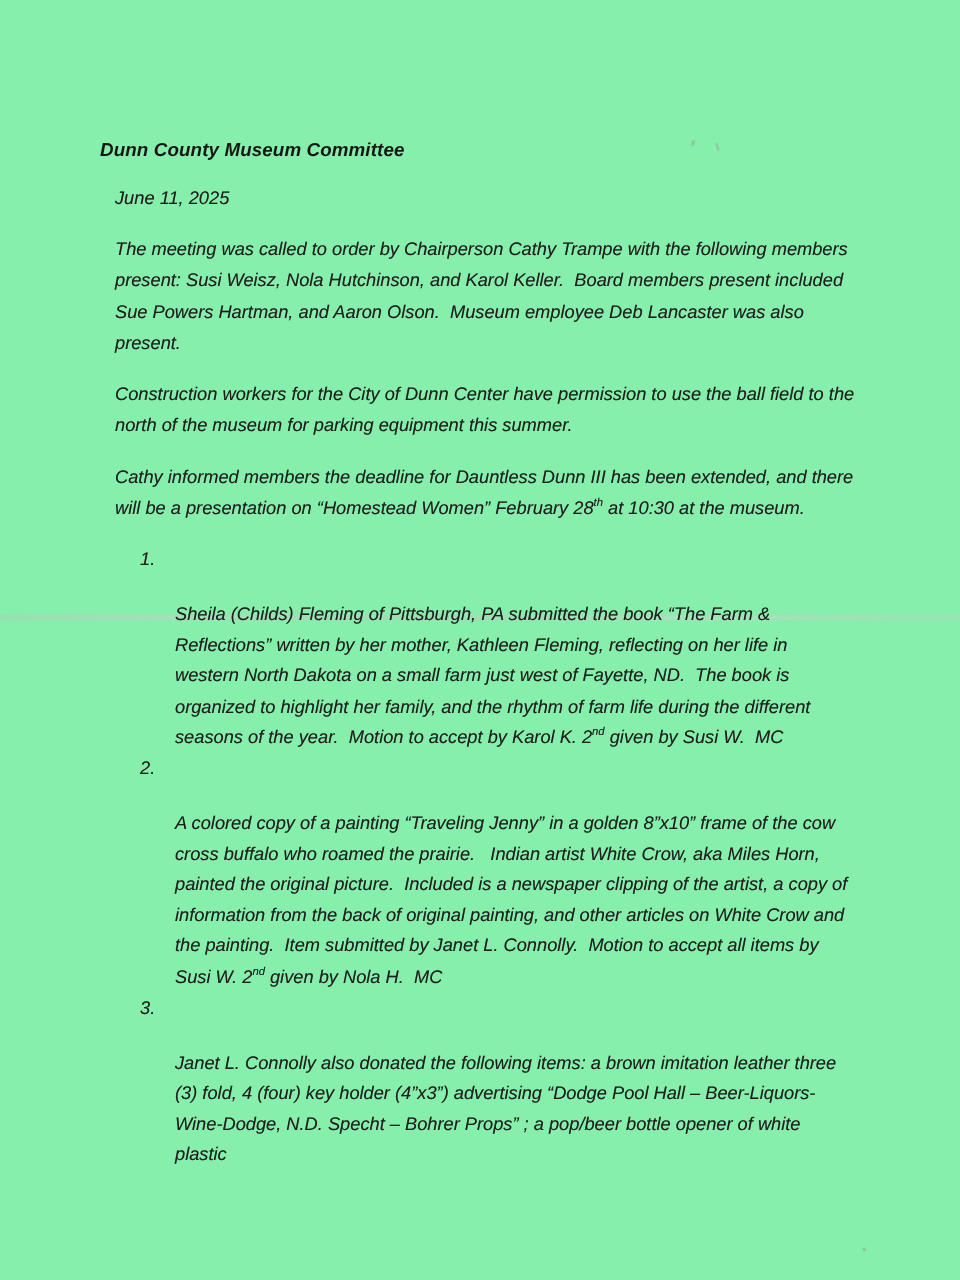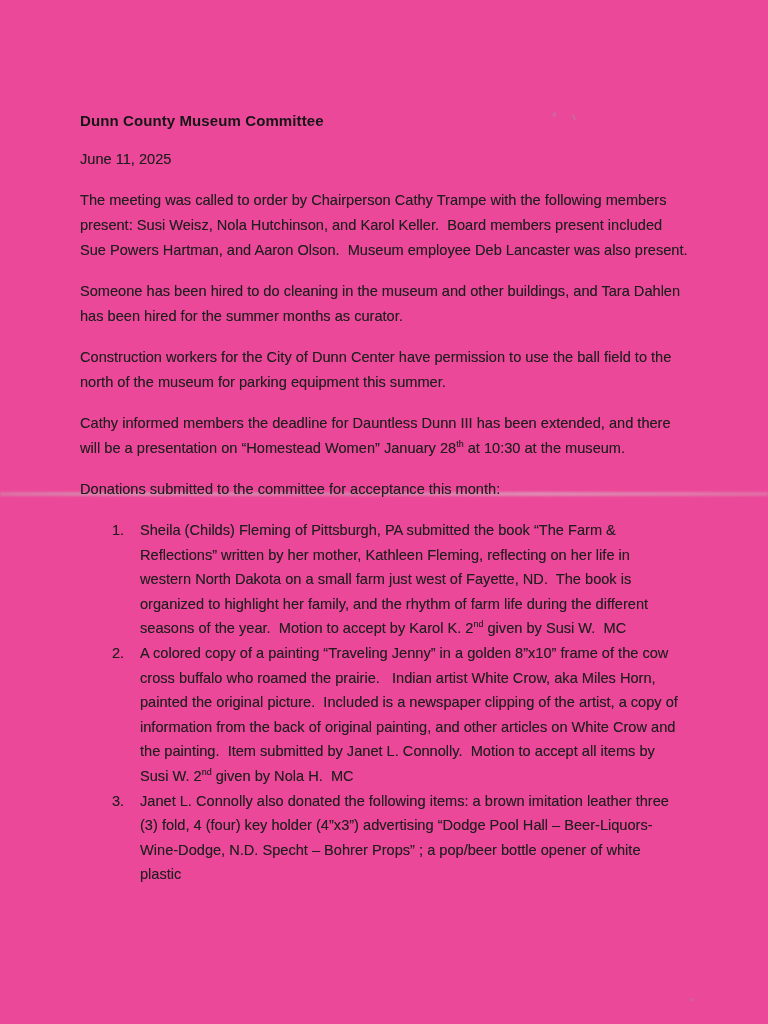--- a/index.html
+++ b/index.html
@@ -4,43 +4,44 @@
 <style>
   html, body {
     margin: 0;
     padding: 0;
     background: #ffffff;
   }
   .page {
     position: relative;
     width: 768px;
     height: 1024px;
-    background: #ec4899;
+    background: #86efac;
     overflow: hidden;
     font-family: "Liberation Sans", sans-serif;
     color: #1e1e1e;
+    font-style: italic;
     -webkit-font-smoothing: antialiased;
   }
   .content {
     position: absolute;
     top: 112px;
     left: 80px;
     width: 612px;
   }
   .doc-title {
     font-size: 15px;
     font-weight: bold;
     color: #161616;
     margin: 0 0 18px 0;
     letter-spacing: 0.1px;
   }
   .para {
     font-size: 14.6px;
     line-height: 25px;
-    margin: 0 0 16px 0;
+    margin: 0 0 16px 12px;
     white-space: pre-wrap;
     text-shadow: 0 0 0.4px rgba(30,30,30,0.45);
   }
   .section-heading {
     font-size: 14.6px;
     font-weight: bold;
     text-decoration: underline;
     color: #141414;
     margin: 0 0 16px 0;
     text-shadow: 0 0 0.4px rgba(20,20,20,0.45);
@@ -59,20 +60,21 @@
     font-size: 14.6px;
     line-height: 24.6px;
     text-shadow: 0 0 0.4px rgba(30,30,30,0.45);
   }
   .item-text {
     width: 545px;
     font-size: 14.6px;
     line-height: 24.6px;
     white-space: pre-wrap;
     text-shadow: 0 0 0.4px rgba(30,30,30,0.45);
+    margin-top: 44px;
   }
   sup.ordinal {
     font-size: 9px;
     vertical-align: super;
     line-height: 0;
   }
   .fold-line {
     position: absolute;
     left: 0;
     top: 492px;
@@ -111,28 +113,26 @@
     <div class="doc-title">Dunn County Museum Committee</div>
 
     <p class="para">June 11, 2025</p>
 
     <p class="para">The meeting was called to order by Chairperson Cathy Trampe with the following members present: Susi Weisz, Nola Hutchinson, and Karol Keller.  Board members present included Sue Powers Hartman, and Aaron Olson.  Museum employee Deb Lancaster was also present.</p>
 
 
 
 
 
-    <p class="para">Someone has been hired to do cleaning in the museum and other buildings, and Tara Dahlen has been hired for the summer months as curator.</p>
 
     <p class="para">Construction workers for the City of Dunn Center have permission to use the ball field to the north of the museum for parking equipment this summer.</p>
 
 
-    <p class="para"><span>Cathy informed members the deadline for Dauntless Dunn III has been extended, and there will be a presentation on “Homestead Women” January 28</span><sup class="ordinal">th</sup><span> at 10:30 at the museum.</span></p>
+    <p class="para"><span>Cathy informed members the deadline for Dauntless Dunn III has been extended, and there will be a presentation on “Homestead Women” February 28</span><sup class="ordinal">th</sup><span> at 10:30 at the museum.</span></p>
 
-    <p class="para">Donations submitted to the committee for acceptance this month:</p>
 
     <div class="donation-list">
 
       <div class="donation-item">
         <span class="item-number">1.</span>
         <span class="item-text"><span>Sheila (Childs) Fleming of Pittsburgh, PA submitted the book “The Farm &amp; Reflections” written by her mother, Kathleen Fleming, reflecting on her life in western North Dakota on a small farm just west of Fayette, ND.  The book is organized to highlight her family, and the rhythm of farm life during the different seasons of the year.  Motion to accept by Karol K. 2</span><sup class="ordinal">nd</sup><span> given by Susi W.  MC</span></span>
       </div>
 
       <div class="donation-item">
         <span class="item-number">2.</span>

